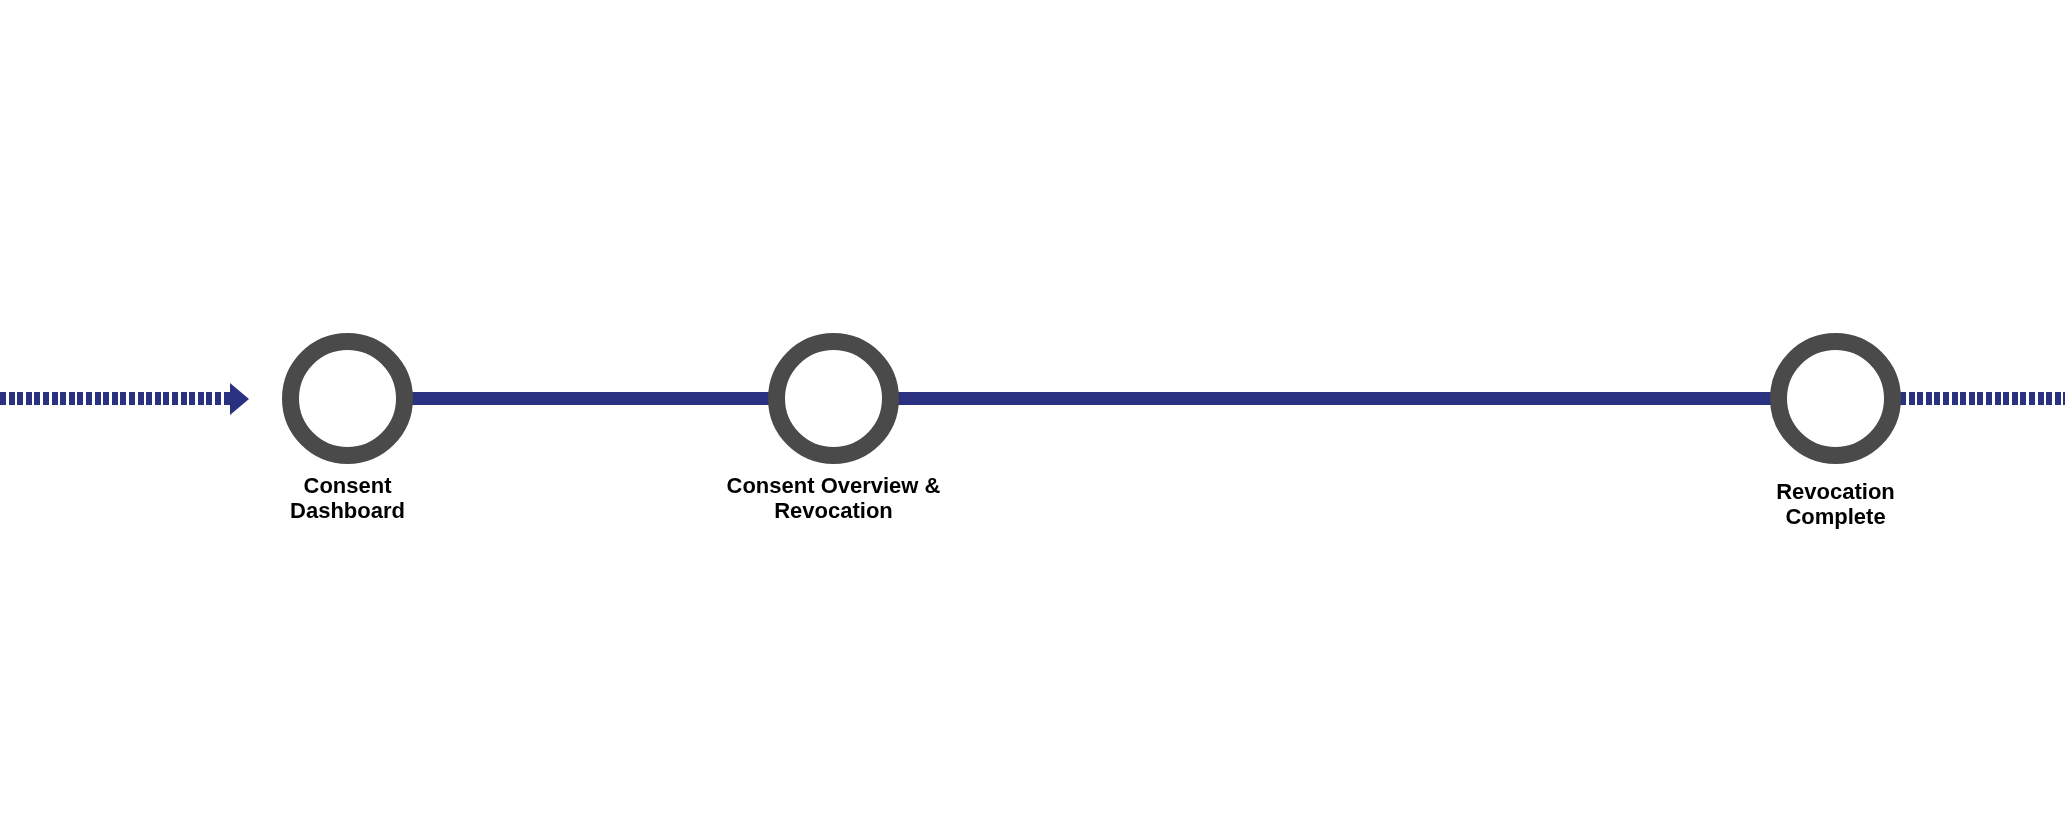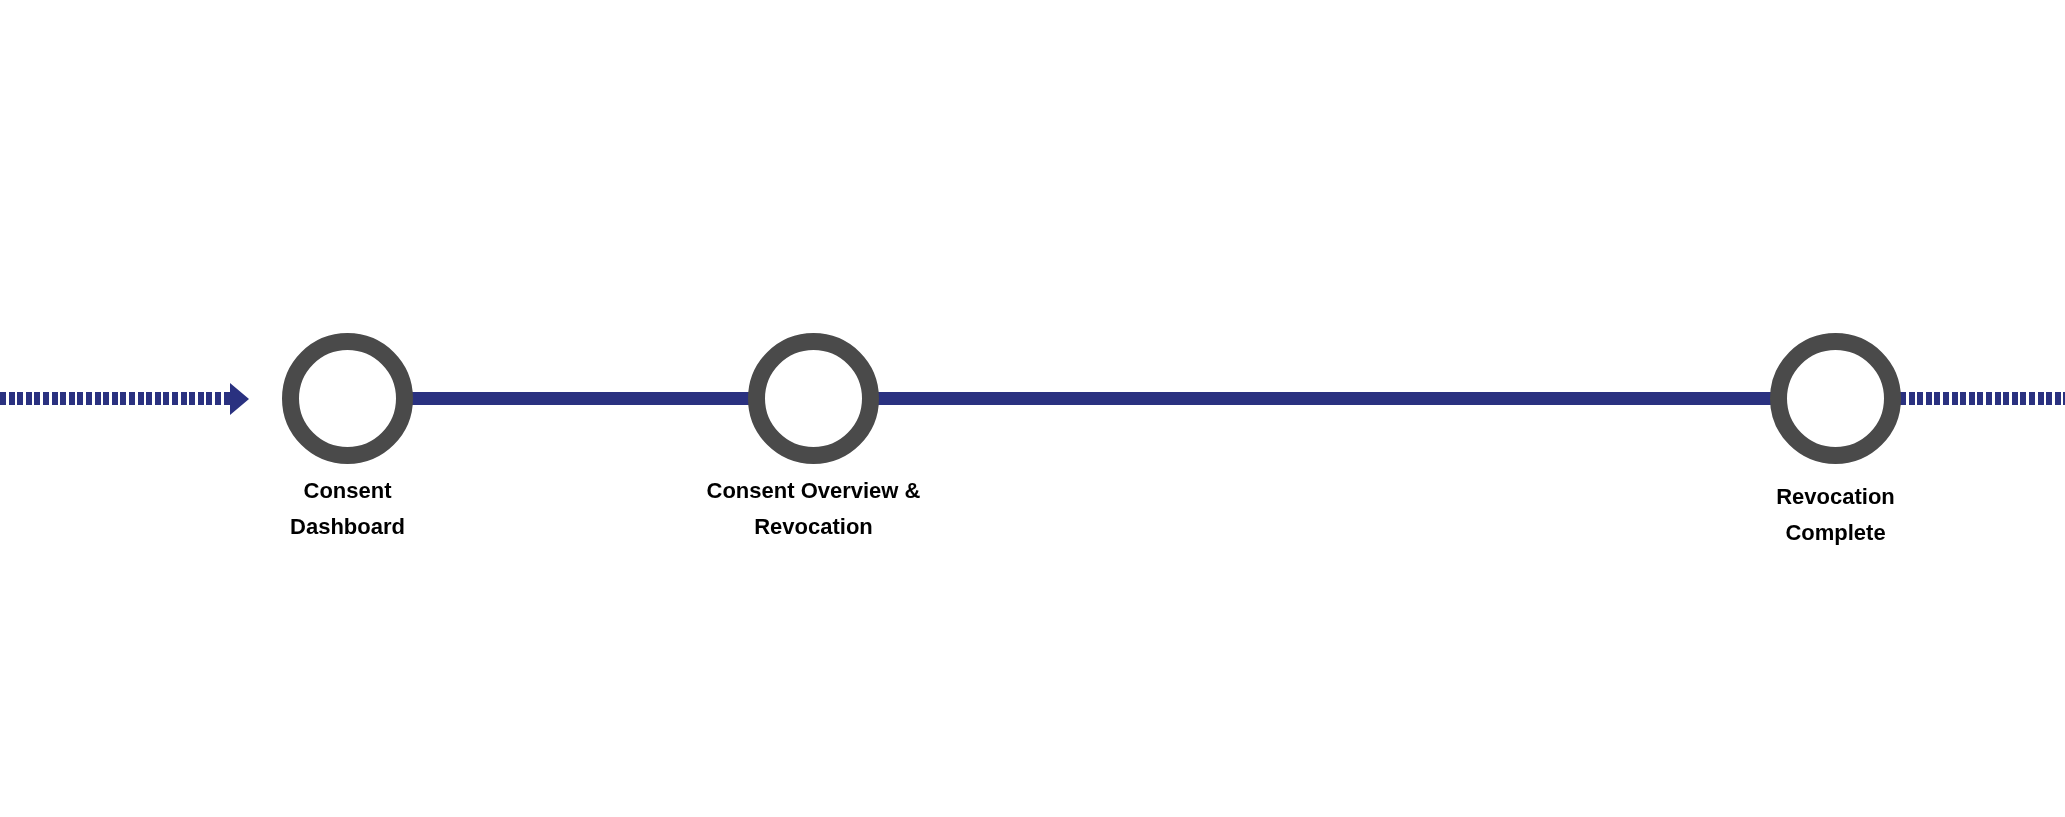--- a/index.html
+++ b/index.html
@@ -103,31 +103,31 @@
   .node-label {
     position: absolute;
     top: 140px;
     left: 50%;
     transform: translateX(-50%);
     width: 420px;
     text-align: center;
     font-family: "Liberation Sans", sans-serif;
     font-size: 22px;
     font-weight: bold;
-    line-height: 36px;
+    line-height: 25px;
     color: #000000;
     white-space: pre-line;
   }
   .node-label.low {
     top: 146px;
   }
 
   
   #node-0 { left: 282px; }
-  #node-1 { left: 748px; }
+  #node-1 { left: 768px; }
   #node-2 { left: 1250px; }
   #node-3 { left: 1770px; }
 </style>
 </head>
 <body>
 
 <div id="canvas">
 
   <div class="flow-axis">
 

